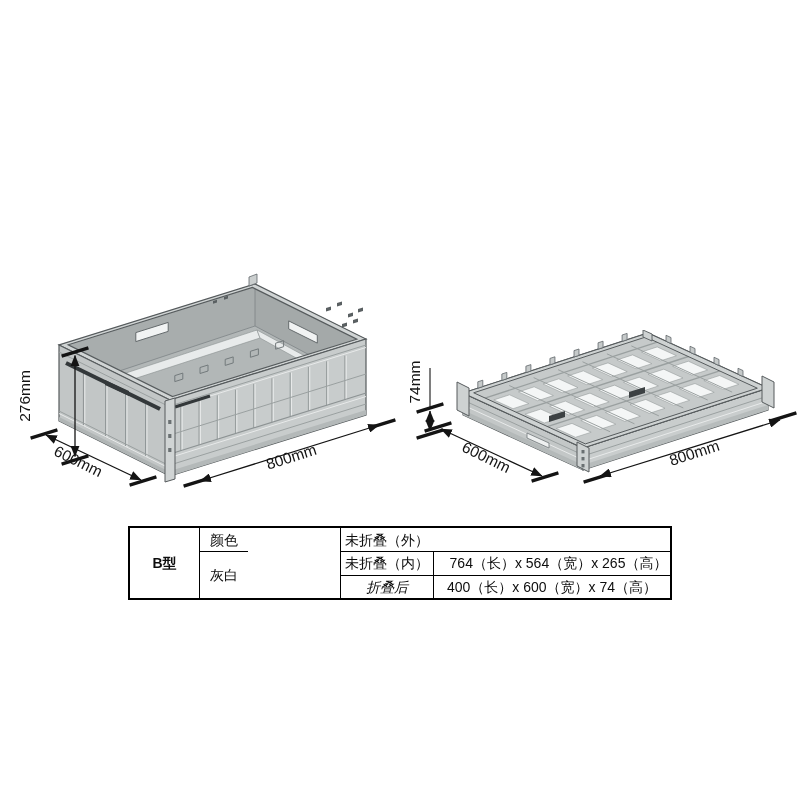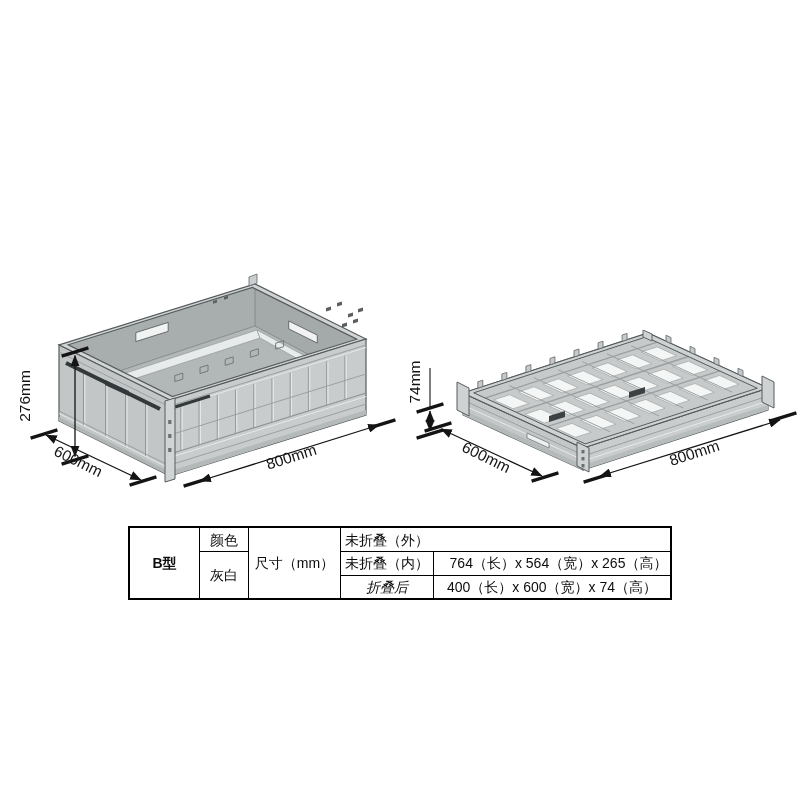--- a/index.html
+++ b/index.html
@@ -256,20 +256,19 @@
       <line x1="364.6" y1="91.1" x2="391.4" y2="82.9" class="tk"></line>
       <line x1="195" y1="146" x2="375" y2="90" class="dl" marker-start="url(#arr)" marker-end="url(#arr)"></line>
       <text class="dt" x="291" y="128" transform="rotate(-18 291 128)">800mm</text>
     </g>
   </svg>
 
   <div id="spec-table">
     <div class="cell model">B型</div>
     <div class="cell c-color-label bl">颜色</div>
     <div class="cell c-color-value bl bt">灰白</div>
-    <div class="cell c-size bl">尺寸（mm）</div>
     <div class="cell c-s1 bl">未折叠（外）</div>
     <div class="cell c-s2 bl bt">未折叠（内）</div>
     <div class="cell c-v2 bl bt">764（长）x 564（宽）x 265（高）</div>
     <div class="cell c-s3 bl bt">折叠后</div>
     <div class="cell c-v3 bl bt">400（长）x 600（宽）x 74（高）</div>
   </div>
 </div>
 
 </body></html>

